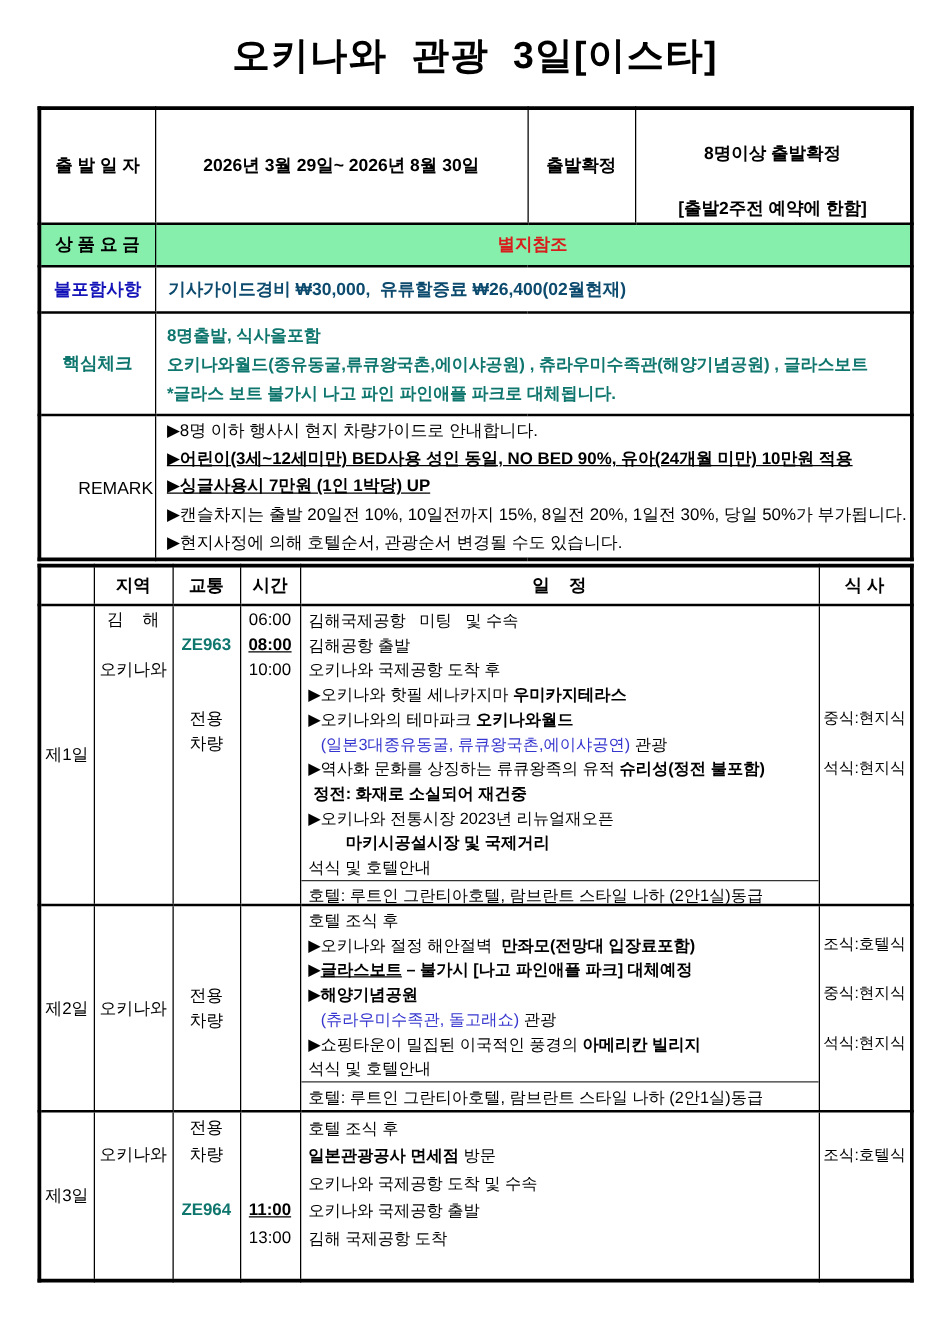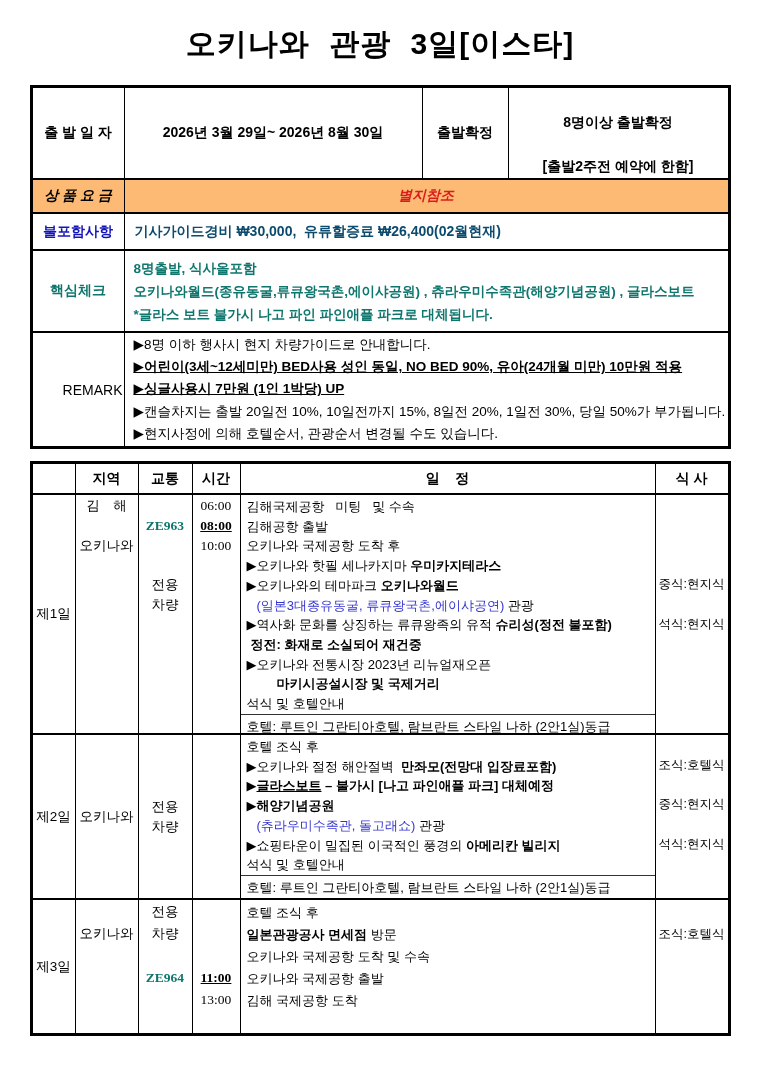--- a/index.html
+++ b/index.html
@@ -2,30 +2,30 @@
 <html><head>
 <meta charset="utf-8">
 <style>
   html,body{margin:0;padding:0;background:#fff;}
   body{width:760px;height:1074px;font-family:"Liberation Sans","DejaVu Sans",sans-serif;color:#000;}
   .page{padding-top:24px;}
   .doc-title{width:100%;text-align:center;font-size:30px;font-weight:bold;word-spacing:10px;letter-spacing:1px;margin:0 0 20px 0;}
   table{border-collapse:collapse;table-layout:fixed;width:698px;margin:0 auto;}
   .info-table{border:3px solid #000;}
   .info-table td{border:2px solid #000;border-left-width:1px;border-right-width:1px;font-size:14px;overflow:hidden;}
-  .itin-table{border:3px solid #000;margin-top:12px;}
+  .itin-table{border:3px solid #000;margin-top:2px;}
   .itin-table td{border:1px solid #000;overflow:hidden;}
   .itin-table tr.day-row > td{border-top:2px solid #000;}
   .itin-table tr.hdr-row > td{border-bottom:2px solid #000;height:27px;font-weight:bold;text-align:center;font-size:14px;}
   .lbl{font-weight:bold;text-align:center;white-space:pre;}
   .lbl-navy{color:#1414b8;}
   .lbl-red{color:#0f766e;}
   .lbl-plain{font-weight:normal;font-size:14.5px;text-align:right;}
   .v-center-bold{text-align:center;font-weight:bold;white-space:pre;}
-  .row-shaded td{background:#fdba74;font-style:italic;}
+  .row-shaded td{background:#86efac;}
   .price-val{color:#d91c1c;font-weight:bold;text-align:center;font-size:14px;}
   .plain-left{text-align:left;padding-left:10px;white-space:pre;}
   .navy-left{text-align:left;padding-left:10px;color:#0c4a6e;font-weight:bold;white-space:pre;}
   .multi{text-align:left;padding-left:9px;}
   .multi .ln{white-space:pre;}
   .hl .ln{line-height:23px;font-size:13.5px;}
   .rm .ln{line-height:22.2px;font-size:13.5px;}
   .confirm-cell{text-align:center;font-weight:bold;}
   .confirm-cell .ln{line-height:21px;white-space:pre;margin-top:23px;}
   
@@ -35,21 +35,21 @@
   .sg-bul{font-weight:bold;text-decoration:underline;}
   .sg-rb{color:#0f766e;font-weight:bold;}
   .sg-blue{color:#3535cf;}
   
   .ln-ind{padding-left:10px;}
   .ln-ind-s{padding-left:4px;}
   .ln-ind2{padding-left:30px;}
   
   .c-day{font-size:13.5px;text-align:center;vertical-align:middle;white-space:pre;}
   .c-lines{vertical-align:top;text-align:center;font-size:13.5px;padding-top:1px;}
-  .c-lines .ln{white-space:pre;font-family:Liberation Serif, serif;}
+  .c-lines .ln{white-space:pre;}
   .v-mid{vertical-align:middle;}
   .d12 .ln{line-height:19.8px;}
   .d3 .ln{line-height:22px;}
   .c-sched{vertical-align:top;text-align:left;font-size:13px;padding:0;}
   .sched-wrap{display:flex;flex-direction:column;padding:2px 4px 0 6px;}
   .d1s{height:236px;border-radius:29px;} .d2s{height:161px;} .d3s{height:131px;}
   .sched-wrap .ln{white-space:pre;}
   .d12 .sched-wrap .ln{line-height:19.7px;}
   .d3 .sched-wrap .ln{line-height:22px;}
   .hotel{margin:auto -4px 0 -6px;border-top:1px solid #333;padding:2px 4px 2px 6px;}

